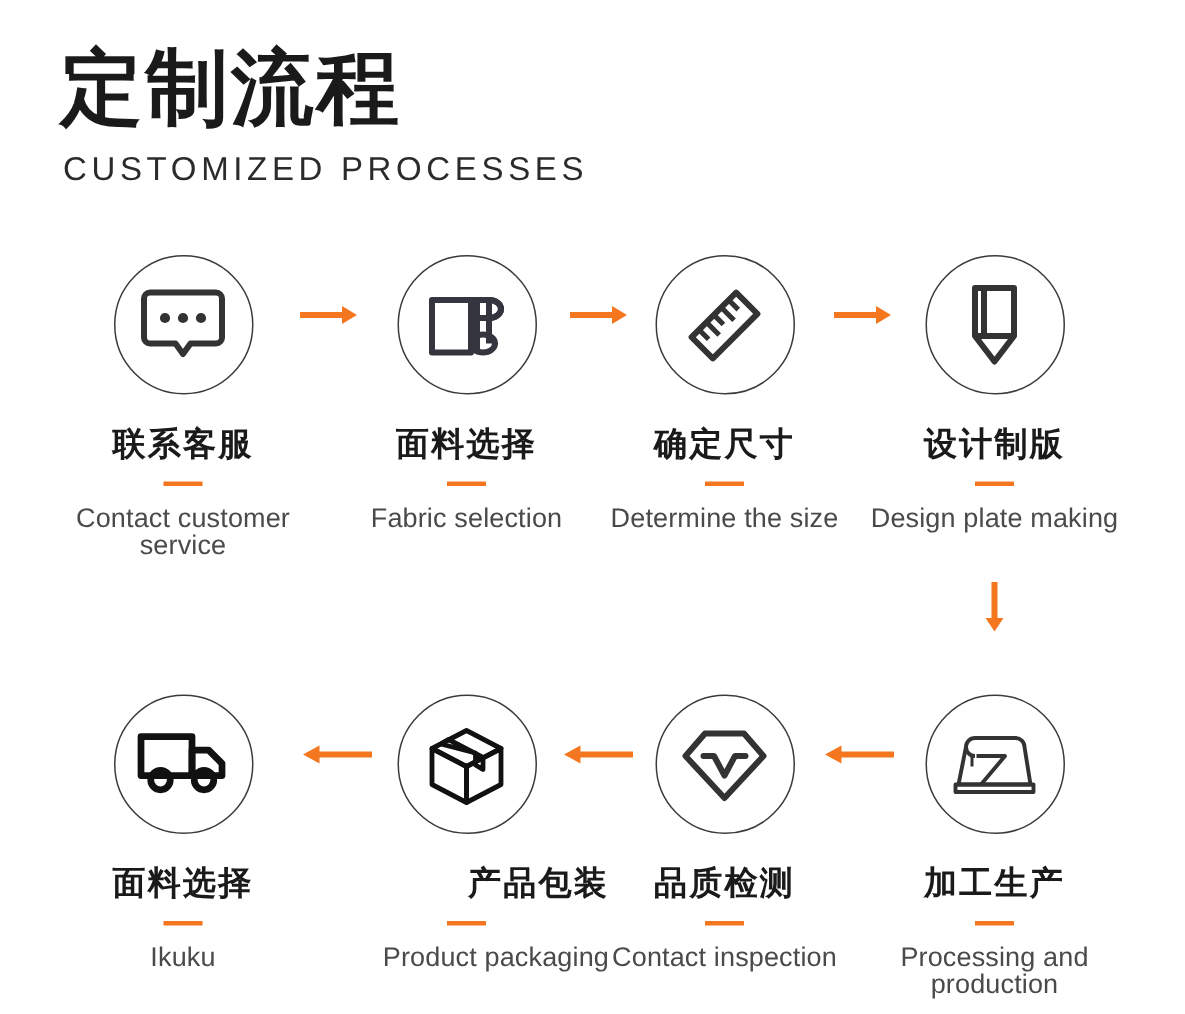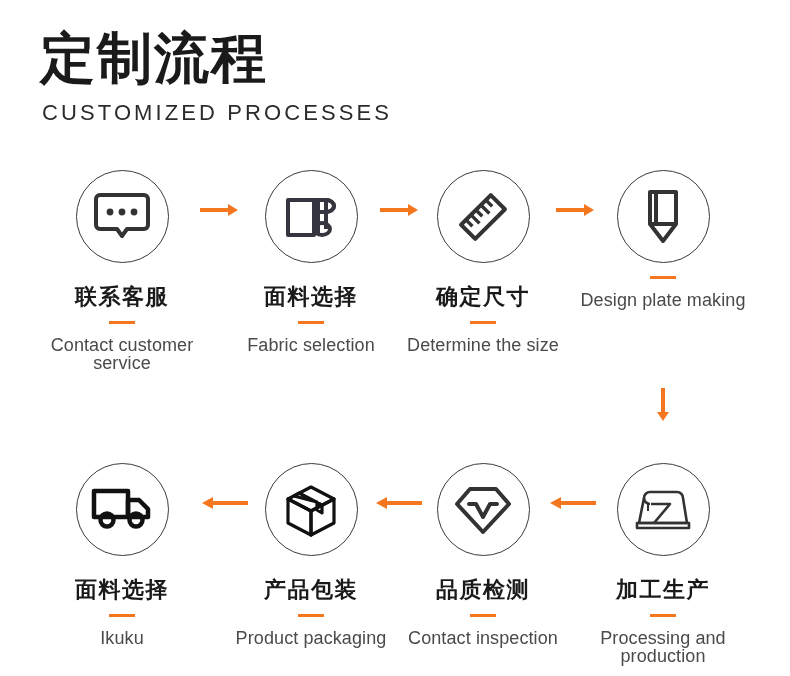--- a/index.html
+++ b/index.html
@@ -198,20 +198,21 @@
     <div class="step" style="left:568px;">
       <div class="circle">
         <span>
           <svg width="44" height="58" viewBox="0 0 44 58">
             <path d="M9 4 H35 V36 L22 53 L9 36 Z" fill="none" stroke="#333333" stroke-width="4" stroke-linejoin="round"></path>
             <path d="M15 4 V36" stroke="#333333" stroke-width="4"></path>
             <path d="M9 36 H35" stroke="#333333" stroke-width="4"></path>
           </svg>
         </span>
       </div>
+      <div class="label-cn">设计制版</div>
       <div class="divider"></div>
       <div class="label-en">Design plate making</div>
     </div>
   </div>
 
   <div class="arrow-v" style="left:655px; top:218px;">
     <svg width="16" height="34" viewBox="0 0 16 34">
       <path d="M8 0 V26" stroke="#f4771f" stroke-width="4"></path>
       <path d="M2 24 L8 33 L14 24 Z" fill="#f4771f"></path>
     </svg>
@@ -235,21 +236,21 @@
       <div class="label-en">Ikuku</div>
     </div>
 
     <div class="arrow-h" style="left:200px;">
       <svg width="48" height="16" viewBox="0 0 48 16">
         <path d="M48 8 H10" stroke="#f4771f" stroke-width="4"></path>
         <path d="M13 2 L2 8 L13 14 Z" fill="#f4771f"></path>
       </svg>
     </div>
 
-    <div class="step" style="left:216px;">
+    <div class="step" style="left:216px;text-align:right;">
       <div class="circle">
         <span>
           <svg width="58" height="56" viewBox="0 0 58 56">
             <path d="M6 17 L29 5 L52 17 L29 29 Z" fill="none" stroke="#111111" stroke-width="3.2" stroke-linejoin="round"></path>
             <path d="M6 17 V41 L29 53 V29 Z" fill="none" stroke="#111111" stroke-width="3.2" stroke-linejoin="round"></path>
             <path d="M52 17 V41 L29 53 V29 Z" fill="none" stroke="#111111" stroke-width="3.2" stroke-linejoin="round"></path>
             <path d="M17 11 L40 23 L40 31 L35 28 L35 20 L12 14 Z" fill="none" stroke="#111111" stroke-width="3.2" stroke-linejoin="round"></path>
           </svg>
         </span>
       </div>

